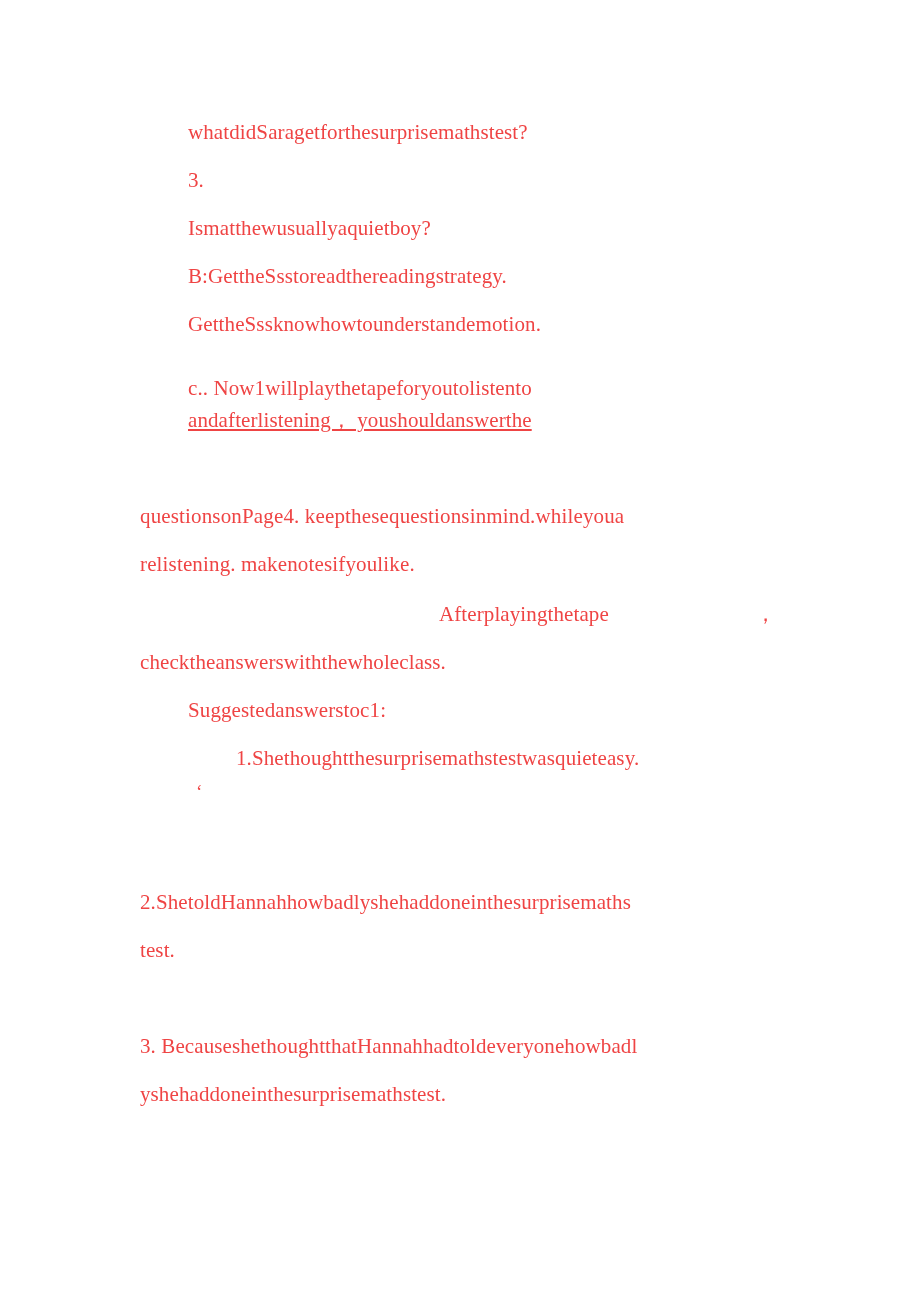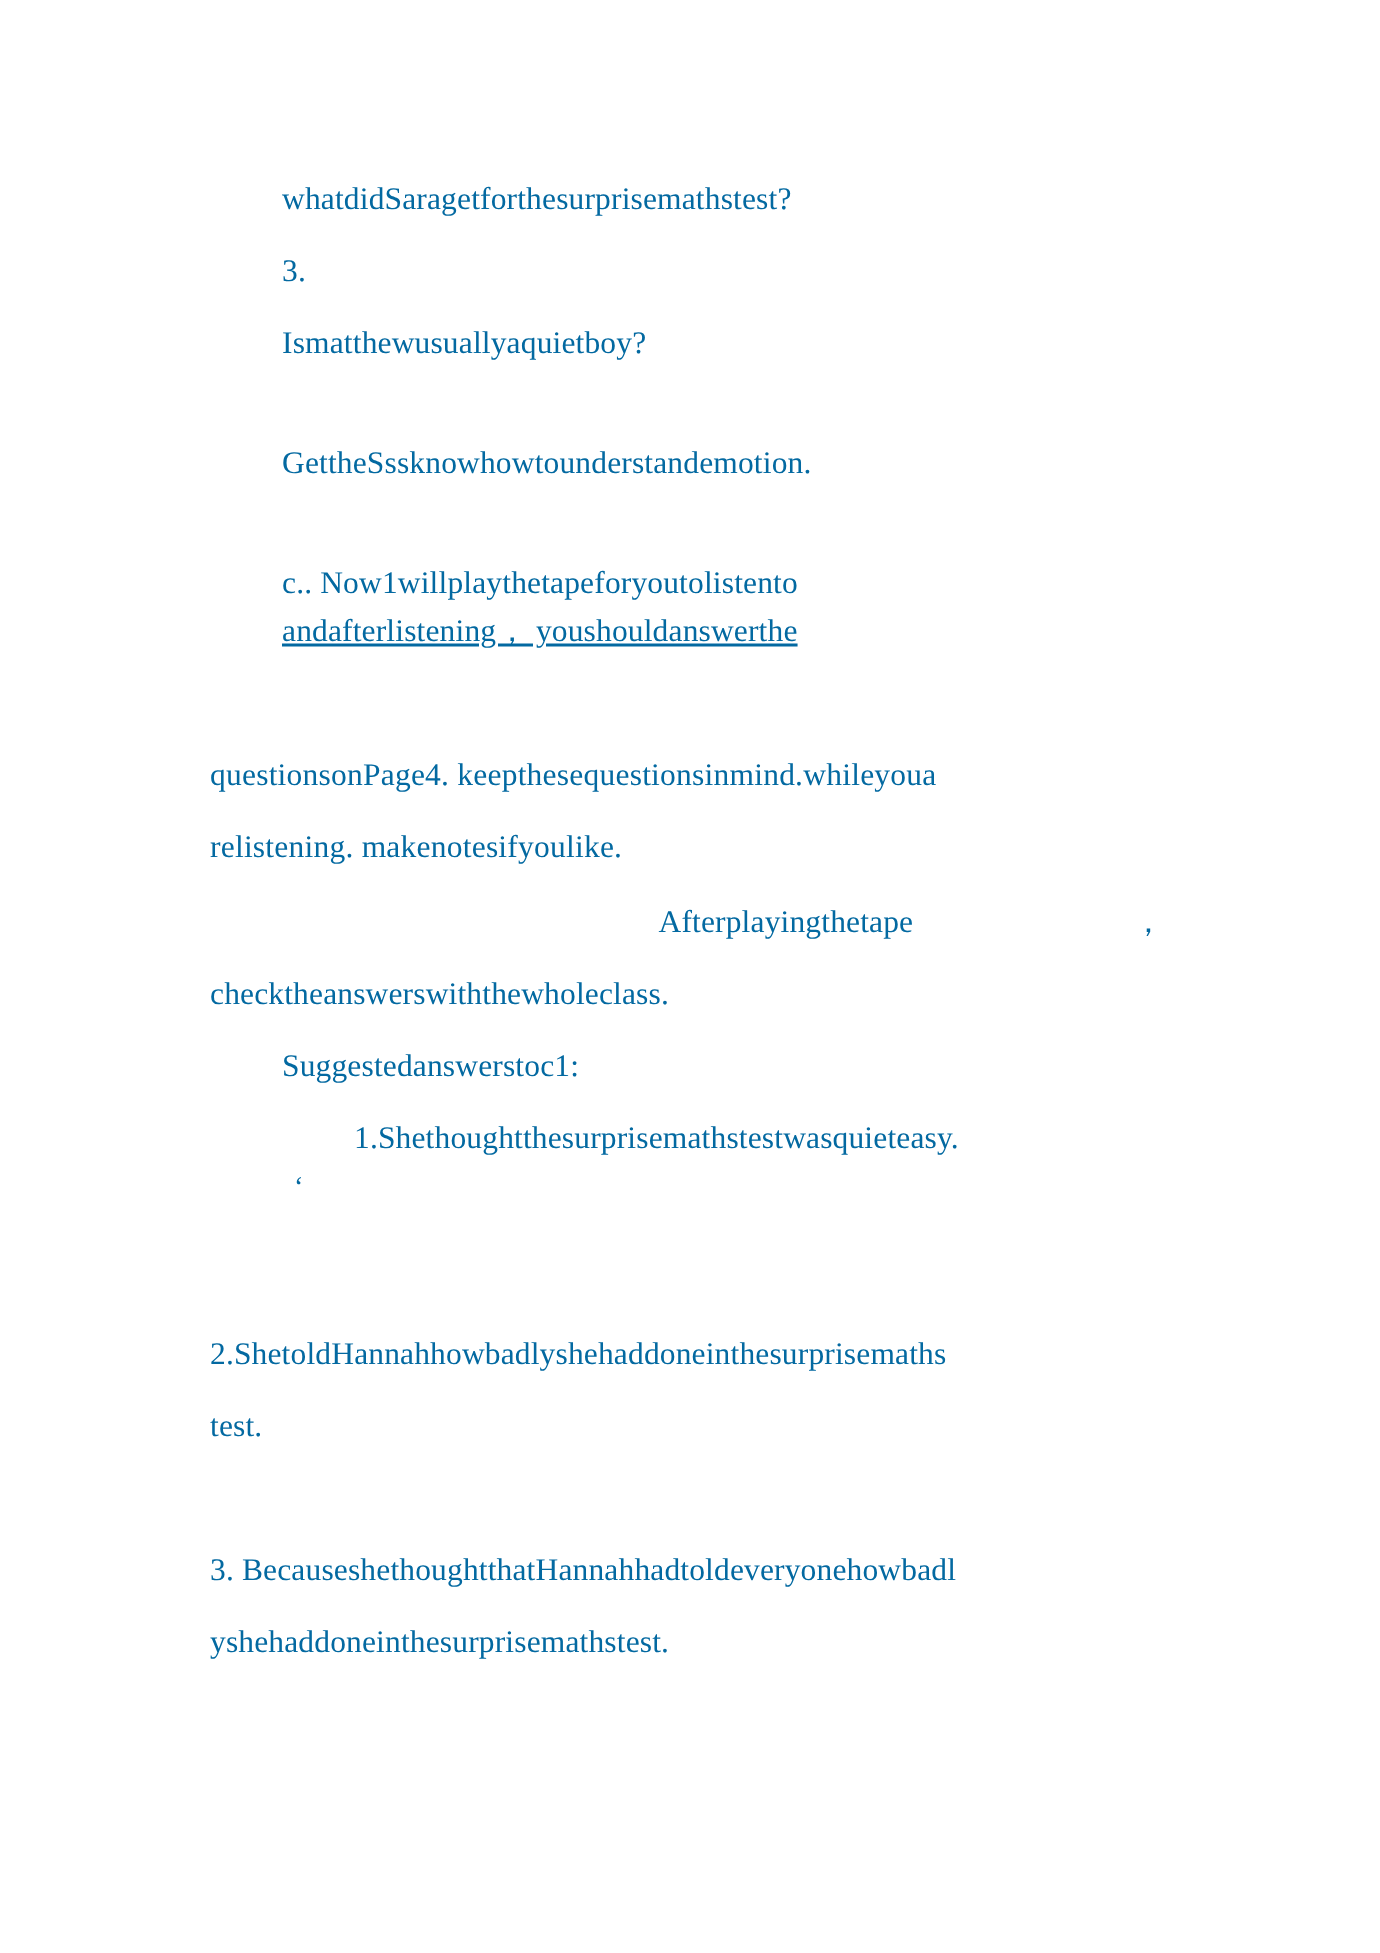--- a/index.html
+++ b/index.html
@@ -22,21 +22,21 @@
     left: 0;
     top: 0;
     width: 920px;
     height: 1302px;
   }
   .line {
     position: absolute;
     white-space: pre;
     font-size: 21px;
     line-height: 1.0;
-    color: #0369a1;
+    color: #ef4444;
     font-family: "Liberation Serif", "DejaVu Serif", serif;
     letter-spacing: 0.1px;
   }
   
   .indent {
     left: 188px;
   }
   
   .flush {
     left: 140px;
@@ -58,21 +58,22 @@
 </style>
 </head>
 <body>
 
 <div class="page">
   <div class="doc-body">
 
     <div class="line indent" style="top:122px;">whatdidSaragetforthesurprisemathstest?</div>
     <div class="line indent" style="top:170px;">3.</div>
     <div class="line indent" style="top:218px;">Ismatthewusuallyaquietboy?</div>
-    <div class="line indent" style="top:298px;">GettheSssknowhowtounderstandemotion.</div>
+    <div class="line indent" style="top:266px;">B:GettheSsstoreadthereadingstrategy.</div>
+    <div class="line indent" style="top:314px;">GettheSssknowhowtounderstandemotion.</div>
     <div class="line indent" style="top:378px;">c.. Now1willplaythetapeforyoutolistento</div>
     <div class="line indent" style="top:410px;text-decoration:underline;">andafterlistening， youshouldanswerthe</div>
 
     <div class="line flush wide" style="top:506px;">questionsonPage4. keepthesequestionsinmind.whileyoua</div>
     <div class="line flush wide" style="top:554px;">relistening. makenotesifyoulike.</div>
 
     <div class="line after-tape" style="top:604px;">Afterplayingthetape</div>
     <div class="line trailing-comma" style="top:604px;">，</div>
     <div class="line flush" style="top:652px;">checktheanswerswiththewholeclass.</div>
 

